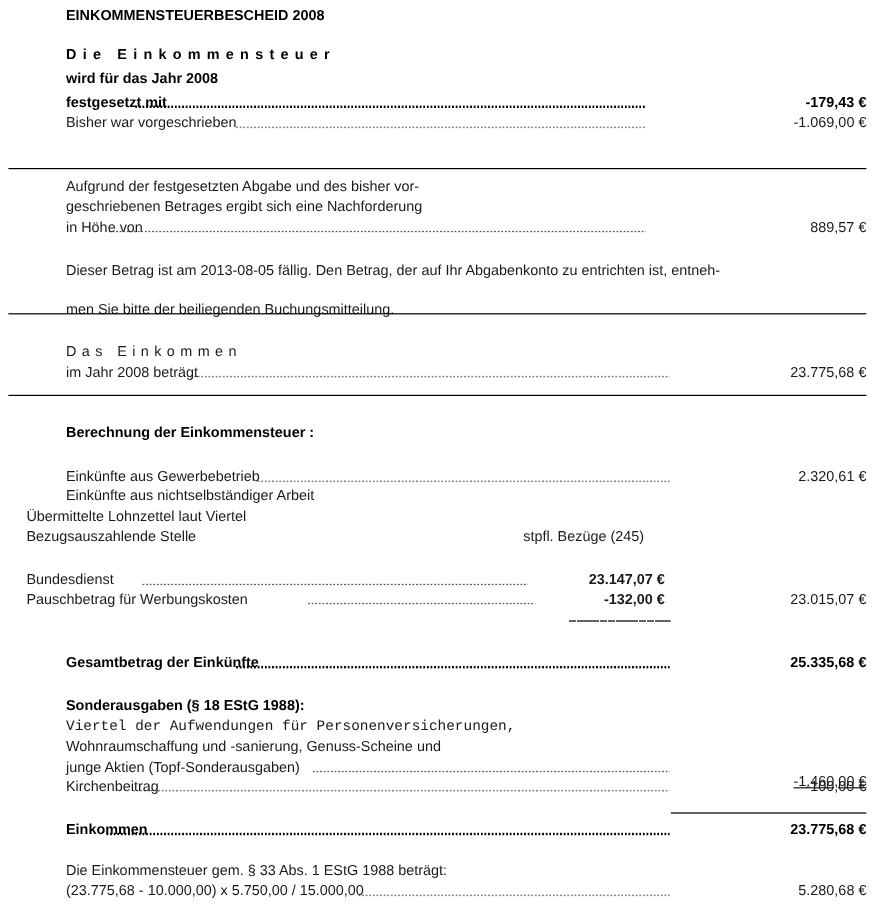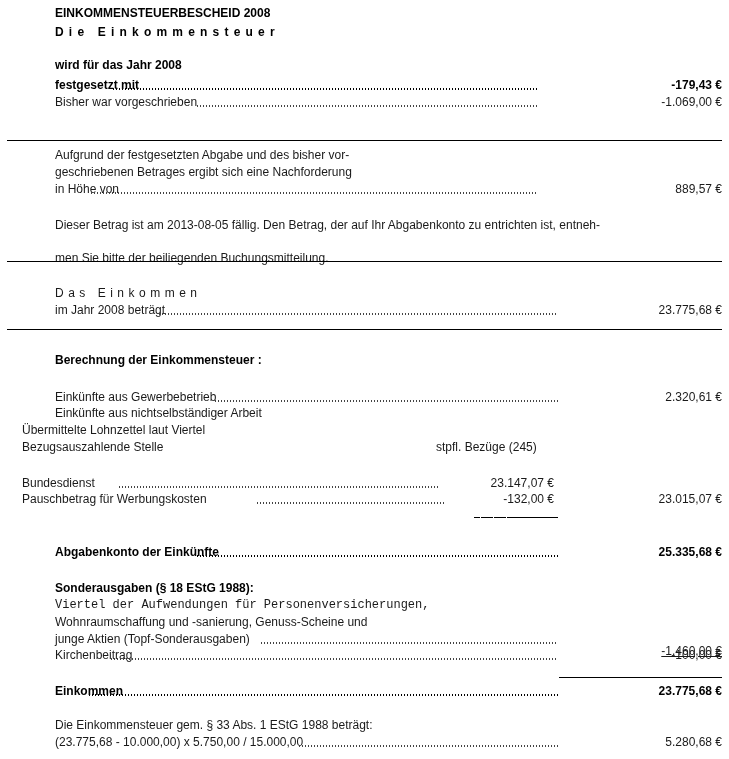--- a/index.html
+++ b/index.html
@@ -5,40 +5,40 @@
     html, body { margin: 0; padding: 0; background: #ffffff; }
     body {
       width: 729px; height: 759px; position: relative; overflow: hidden;
       font-family: "Liberation Sans", sans-serif; font-size: 12px; color: #1a1a1a;
     }
     .abs { position: absolute; white-space: nowrap; line-height: 14px; }
     .b { font-weight: bold; color: #000; }
     .t { left: 7px; padding-left: 48px; }
     .ind { left: 22px; }
     .amt { right: 7px; }
-    .amt2 { right: 175px; text-align: right; }
+    .amt2 { right: 175px; text-align: right; font-weight: bold; }
     .spaced { letter-spacing: 4.5px; }
     .leader {
       position: absolute; height: 2px; top: 10px;
       background-image: radial-gradient(circle, #444 0.6px, transparent 0.8px);
       background-size: 3px 2px; background-repeat: repeat-x;
     }
     .leader.bold { background-image: radial-gradient(circle, #000 0.8px, transparent 0.9px); }
     .hr { position: absolute; height: 1px; background: #000; }
     .dash {
       position: absolute; height: 1px;
       background-image: repeating-linear-gradient(90deg, #000 0 5px, #000 5px 6px, transparent 6px 6.5px);
     }
   </style>
 </head>
 <body>
 
 <div class="abs t b" style="top:6px;">EINKOMMENSTEUERBESCHEID  2008</div>
 
-<div class="abs t b spaced" style="top:25px; letter-spacing:5.2px;text-align:center;">Die Einkommensteuer</div>
+<div class="abs t b spaced" style="top:38px; letter-spacing:5.2px;text-align:center;">Die Einkommensteuer</div>
 <div class="abs t b" style="top:58px;">wird für das Jahr 2008</div>
 
 <div>
   <div class="abs t b" style="top:78px;">festgesetzt mit</div>
   <div class="leader bold" style="left:112px; width:426px; top:88px;"></div>
   <div class="abs amt b" style="top:78px;">-179,43 €</div>
 </div>
 <div>
   <div class="abs t" style="top:95px;">Bisher war vorgeschrieben</div>
   <div class="leader" style="left:196px; width:342px; top:105px;"></div>
@@ -87,21 +87,21 @@
 </div>
 <div>
   <div class="abs ind" style="top:492px;">Pauschbetrag für Werbungskosten</div>
   <div class="leader" style="left:256px; width:190px; top:502px;"></div>
   <div class="abs amt2" style="top:492px;">-132,00 €</div>
   <div class="abs amt" style="top:492px;">23.015,07 €</div>
 </div>
 <div class="dash" style="left:474px; width:85px; top:517px;"></div>
 
 <div>
-  <div class="abs t b" style="top:545px;">Abgabenkonto der Einkünfte</div>
+  <div class="abs t b" style="top:545px;">Gesamtbetrag der Einkünfte</div>
   <div class="leader bold" style="left:196px; width:362px; top:555px;"></div>
   <div class="abs amt b" style="top:545px;">25.335,68 €</div>
 </div>
 
 <div class="abs t b" style="top:581px;">Sonderausgaben (§ 18 EStG 1988):</div>
 <div class="abs t" style="top:598px;font-family:Liberation Mono, monospace;">Viertel der Aufwendungen für Personenversicherungen,</div>
 <div class="abs t" style="top:615px;">Wohnraumschaffung und -sanierung, Genuss-Scheine und</div>
 <div>
   <div class="abs t" style="top:632px;">junge Aktien (Topf-Sonderausgaben)</div>
   <div class="leader" style="left:260px; width:298px; top:642px;"></div>

